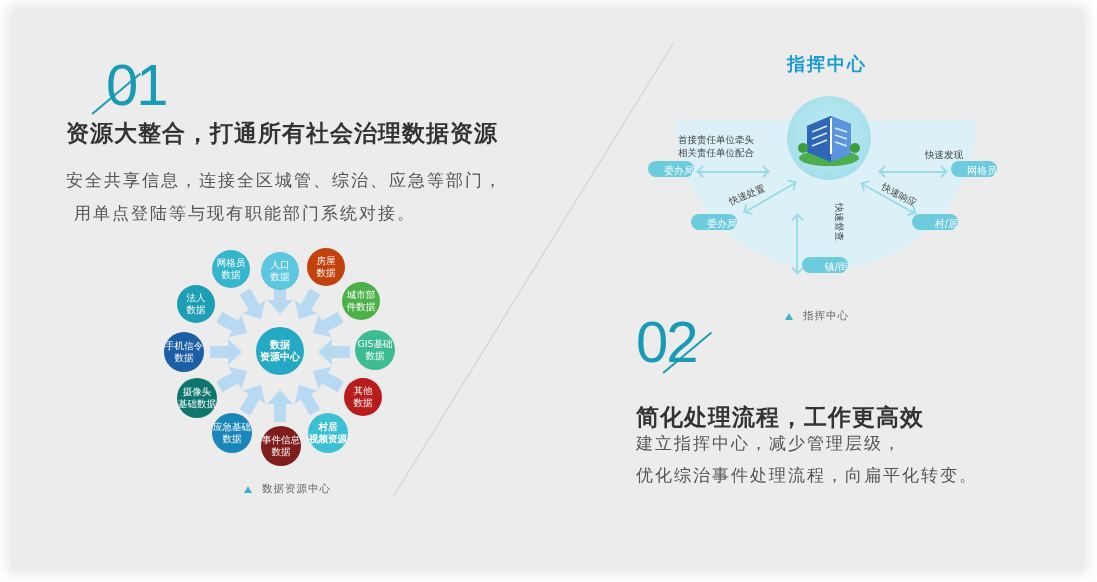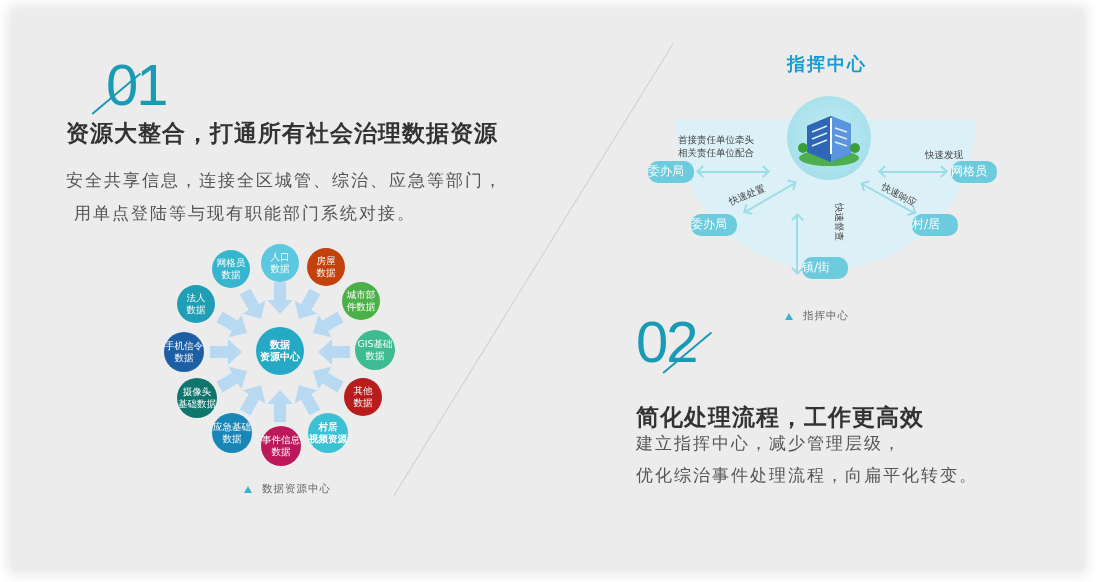--- a/index.html
+++ b/index.html
@@ -28,22 +28,22 @@
   .center-bubble { font-weight:bold; font-size:10px; }
   .caption { color:#666; font-size:10.5px; letter-spacing:1px; white-space:nowrap; }
   .tri { display:inline-block; width:0; height:0; border-left:4px solid transparent; border-right:4px solid transparent; border-bottom:7px solid #3db4cf; margin-right:10px; vertical-align:middle; }
 
   .cmd-title { color:#1a9bd0; font-weight:bold; font-size:18px; letter-spacing:2px; white-space:nowrap; }
   .fan {
     position:absolute; left:676px; top:120px; width:300px; height:150px;
     background:#dcf0f7; border-radius:0 0 150px 150px;
   }
   .pill {
-    position:absolute; background:#6ccbdc; color:#fff; font-size:12px; height:22px; line-height:20px;
-    border-radius:10px; text-align:left; white-space:nowrap;
+    position:absolute; background:#6ccbdc; color:#fff; font-size:10px; height:16px; line-height:20px;
+    border-radius:10px; text-align:right; white-space:nowrap;
   }
   .small-lbl { position:absolute; color:#444; font-size:9.5px; white-space:nowrap; line-height:14px; }
   .dbl-arrow { position:absolute; height:2px; background:#9adce8; transform-origin:left center; }
   .dbl-arrow::before, .dbl-arrow::after {
     content:""; position:absolute; top:-4px; width:7px; height:7px; border-top:2px solid #9adce8; border-left:2px solid #9adce8;
   }
   .dbl-arrow::before { left:0; transform:rotate(-45deg); }
   .dbl-arrow::after { right:0; transform:rotate(135deg); }
   .hub {
     position:absolute; left:787px; top:96px; width:84px; height:84px; border-radius:50%;
@@ -104,33 +104,33 @@
         <g transform="rotate(330)">
             <polygon points="-6,-70 6,-70 6,-52 13,-52 0,-38 -13,-52 -6,-52"></polygon>
           </g>
       </g>
     </g>
   </svg>
 
   <div class="bubble center-bubble" style="left:256px; top:327px; width:48px; height:48px; background:#26a9c4;">数据
 资源中心</div>
 
-  <div class="bubble" style="left:261px; top:244px; width:38px; height:38px; background:#5cc8df;">人口
+  <div class="bubble" style="left:261px; top:252px; width:38px; height:38px; background:#5cc8df;">人口
 数据</div>
   <div class="bubble" style="left:307px; top:248px; width:38px; height:38px; background:#c2410c;">房屋
 数据</div>
   <div class="bubble" style="left:342px; top:282px; width:38px; height:38px; background:#4cb048;">城市部
 件数据</div>
   <div class="bubble" style="left:355px; top:330px; width:40px; height:40px; background:#3dbb93;">GIS基础
 数据</div>
   <div class="bubble" style="left:344px; top:378px; width:38px; height:38px; background:#b91c1c;">其他
 数据</div>
   <div class="bubble" style="left:308px; top:413px; width:40px; height:40px; background:#3cc1d4;font-weight:bold;">村居
 视频资源</div>
-  <div class="bubble" style="left:261px; top:426px; width:40px; height:40px; background:#be185d;">事件信息
+  <div class="bubble" style="left:261px; top:426px; width:40px; height:40px; background:#7f1d1d;">事件信息
 数据</div>
   <div class="bubble" style="left:212px; top:413px; width:40px; height:40px; background:#1a86b8;">应急基础
 数据</div>
   <div class="bubble" style="left:177px; top:378px; width:40px; height:40px; background:#0f766e;">摄像头
 基础数据</div>
   <div class="bubble" style="left:164px; top:332px; width:40px; height:40px; background:#1c5fa5;">手机信令
 数据</div>
   <div class="bubble" style="left:177px; top:285px; width:38px; height:38px; background:#1e9fb5;">法人
 数据</div>
   <div class="bubble" style="left:212px; top:250px; width:38px; height:38px; background:#36b6cd;">网格员

